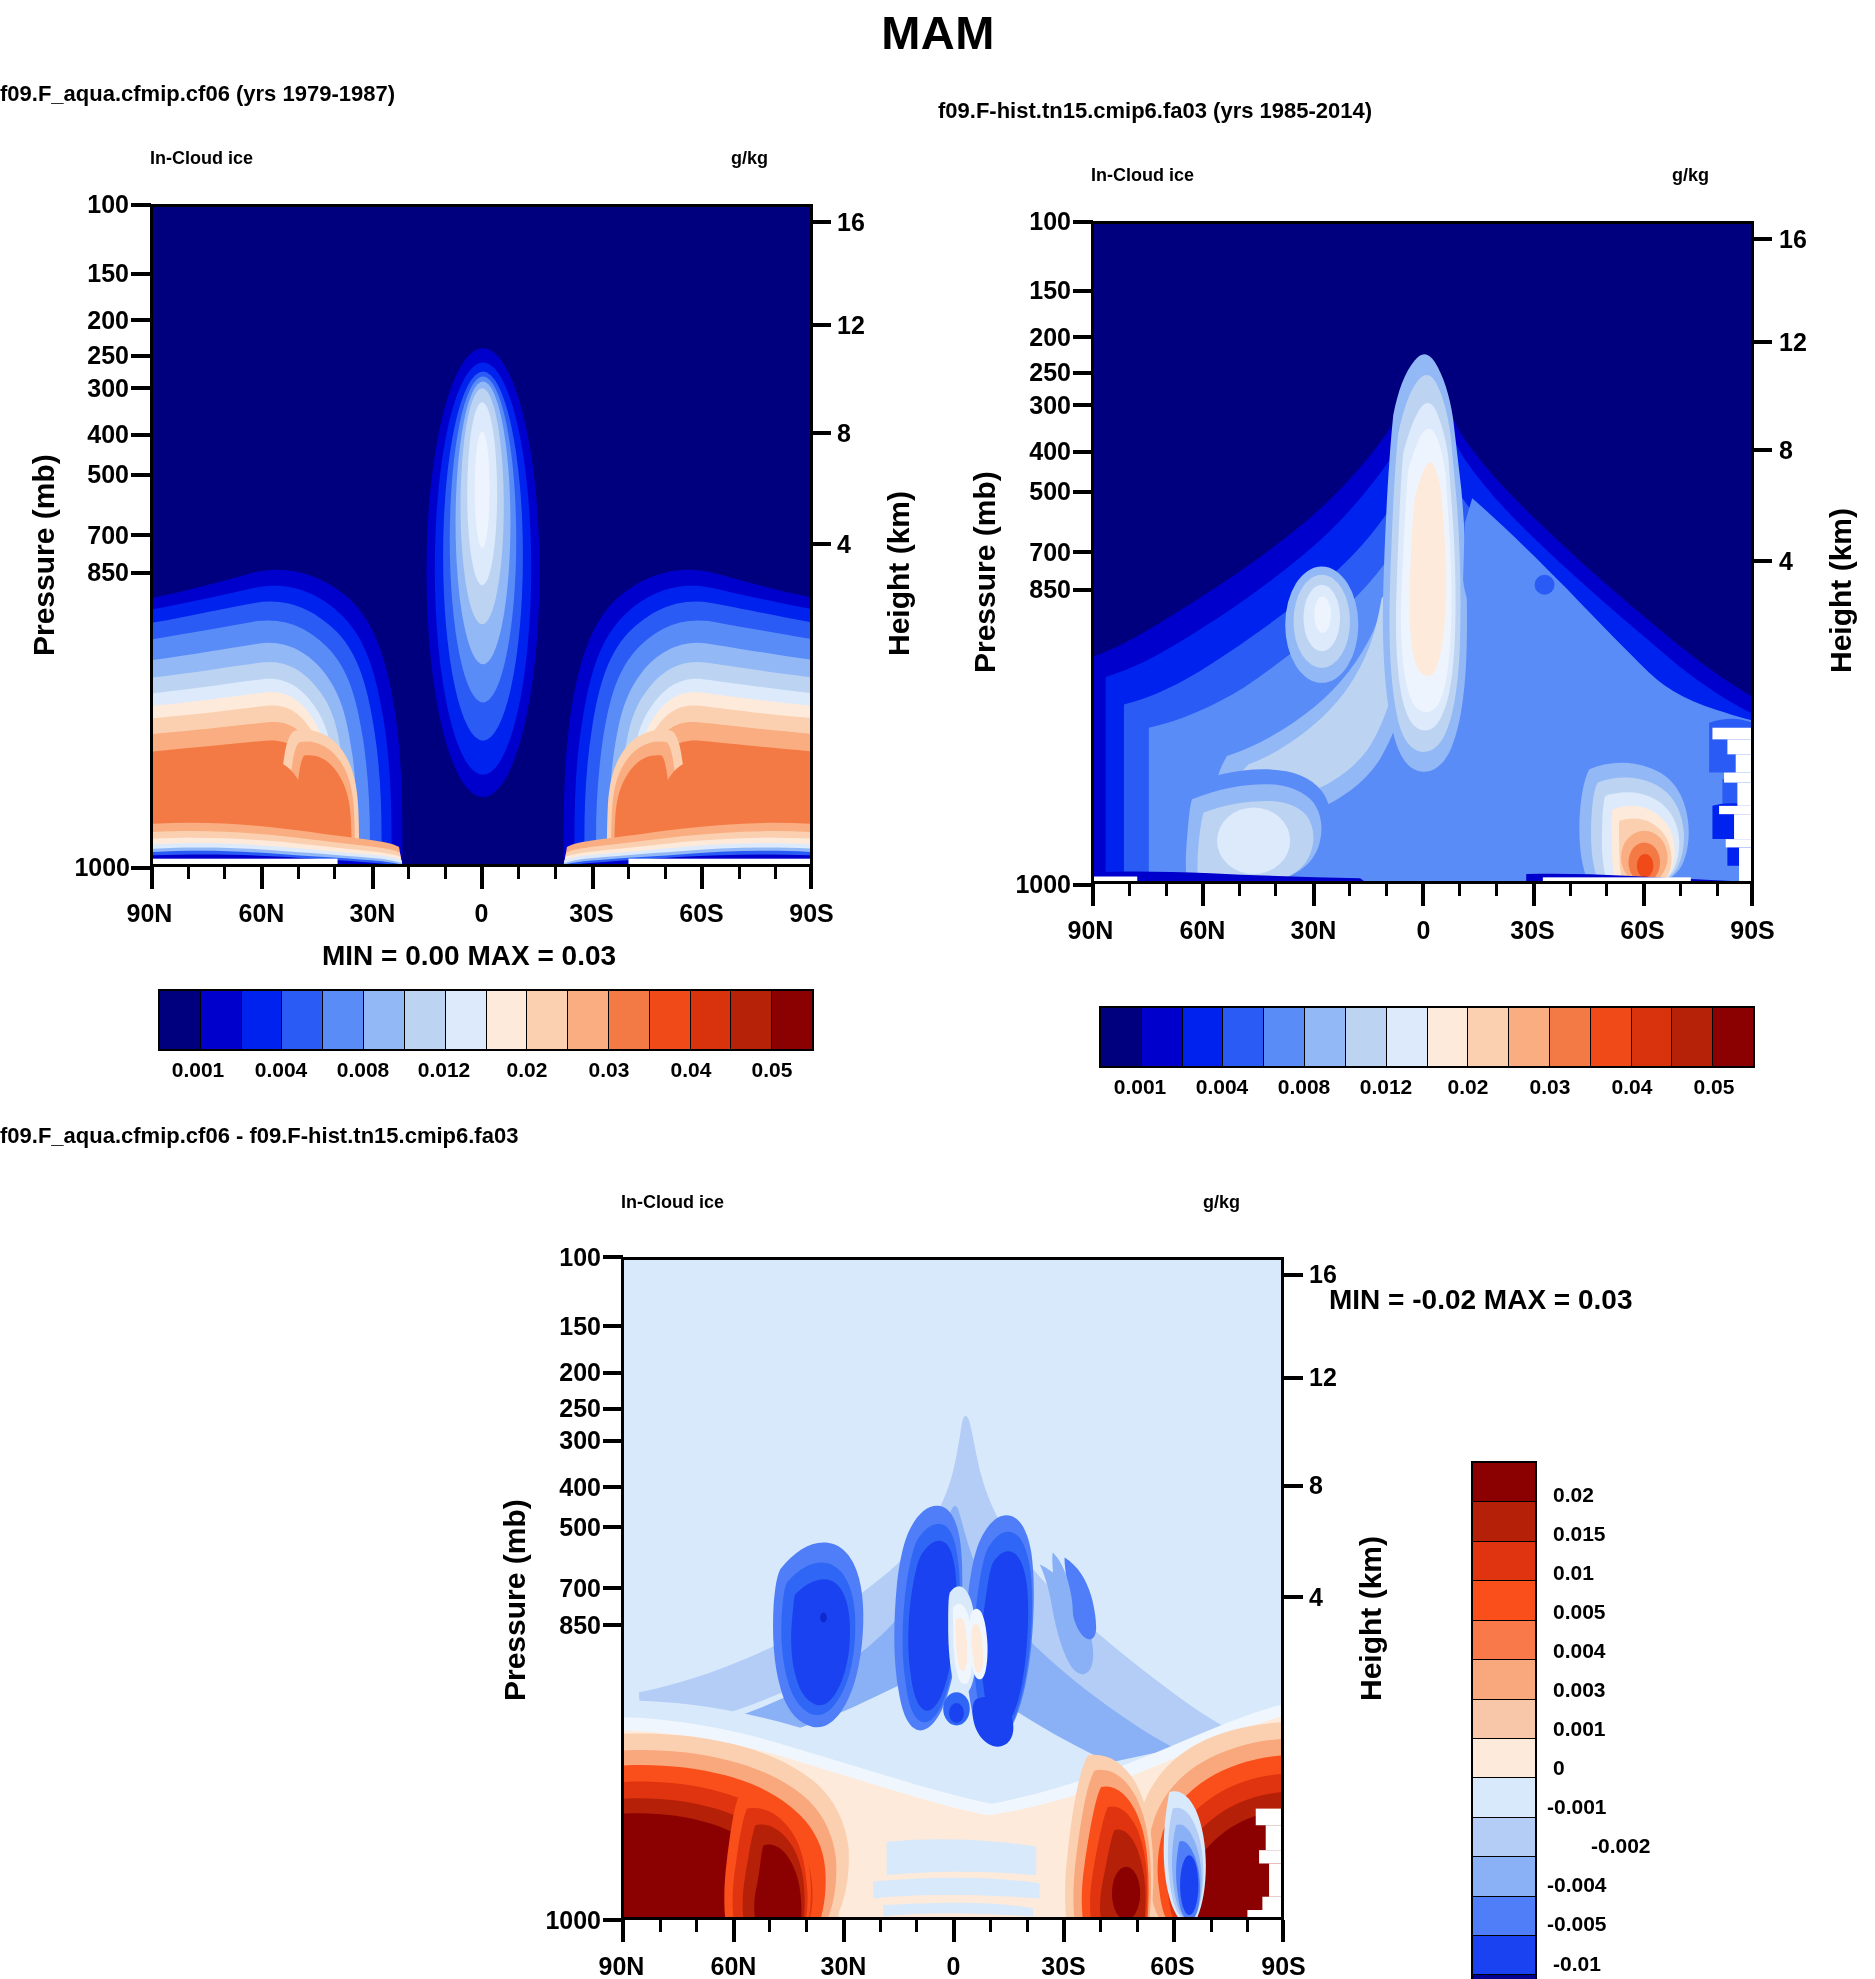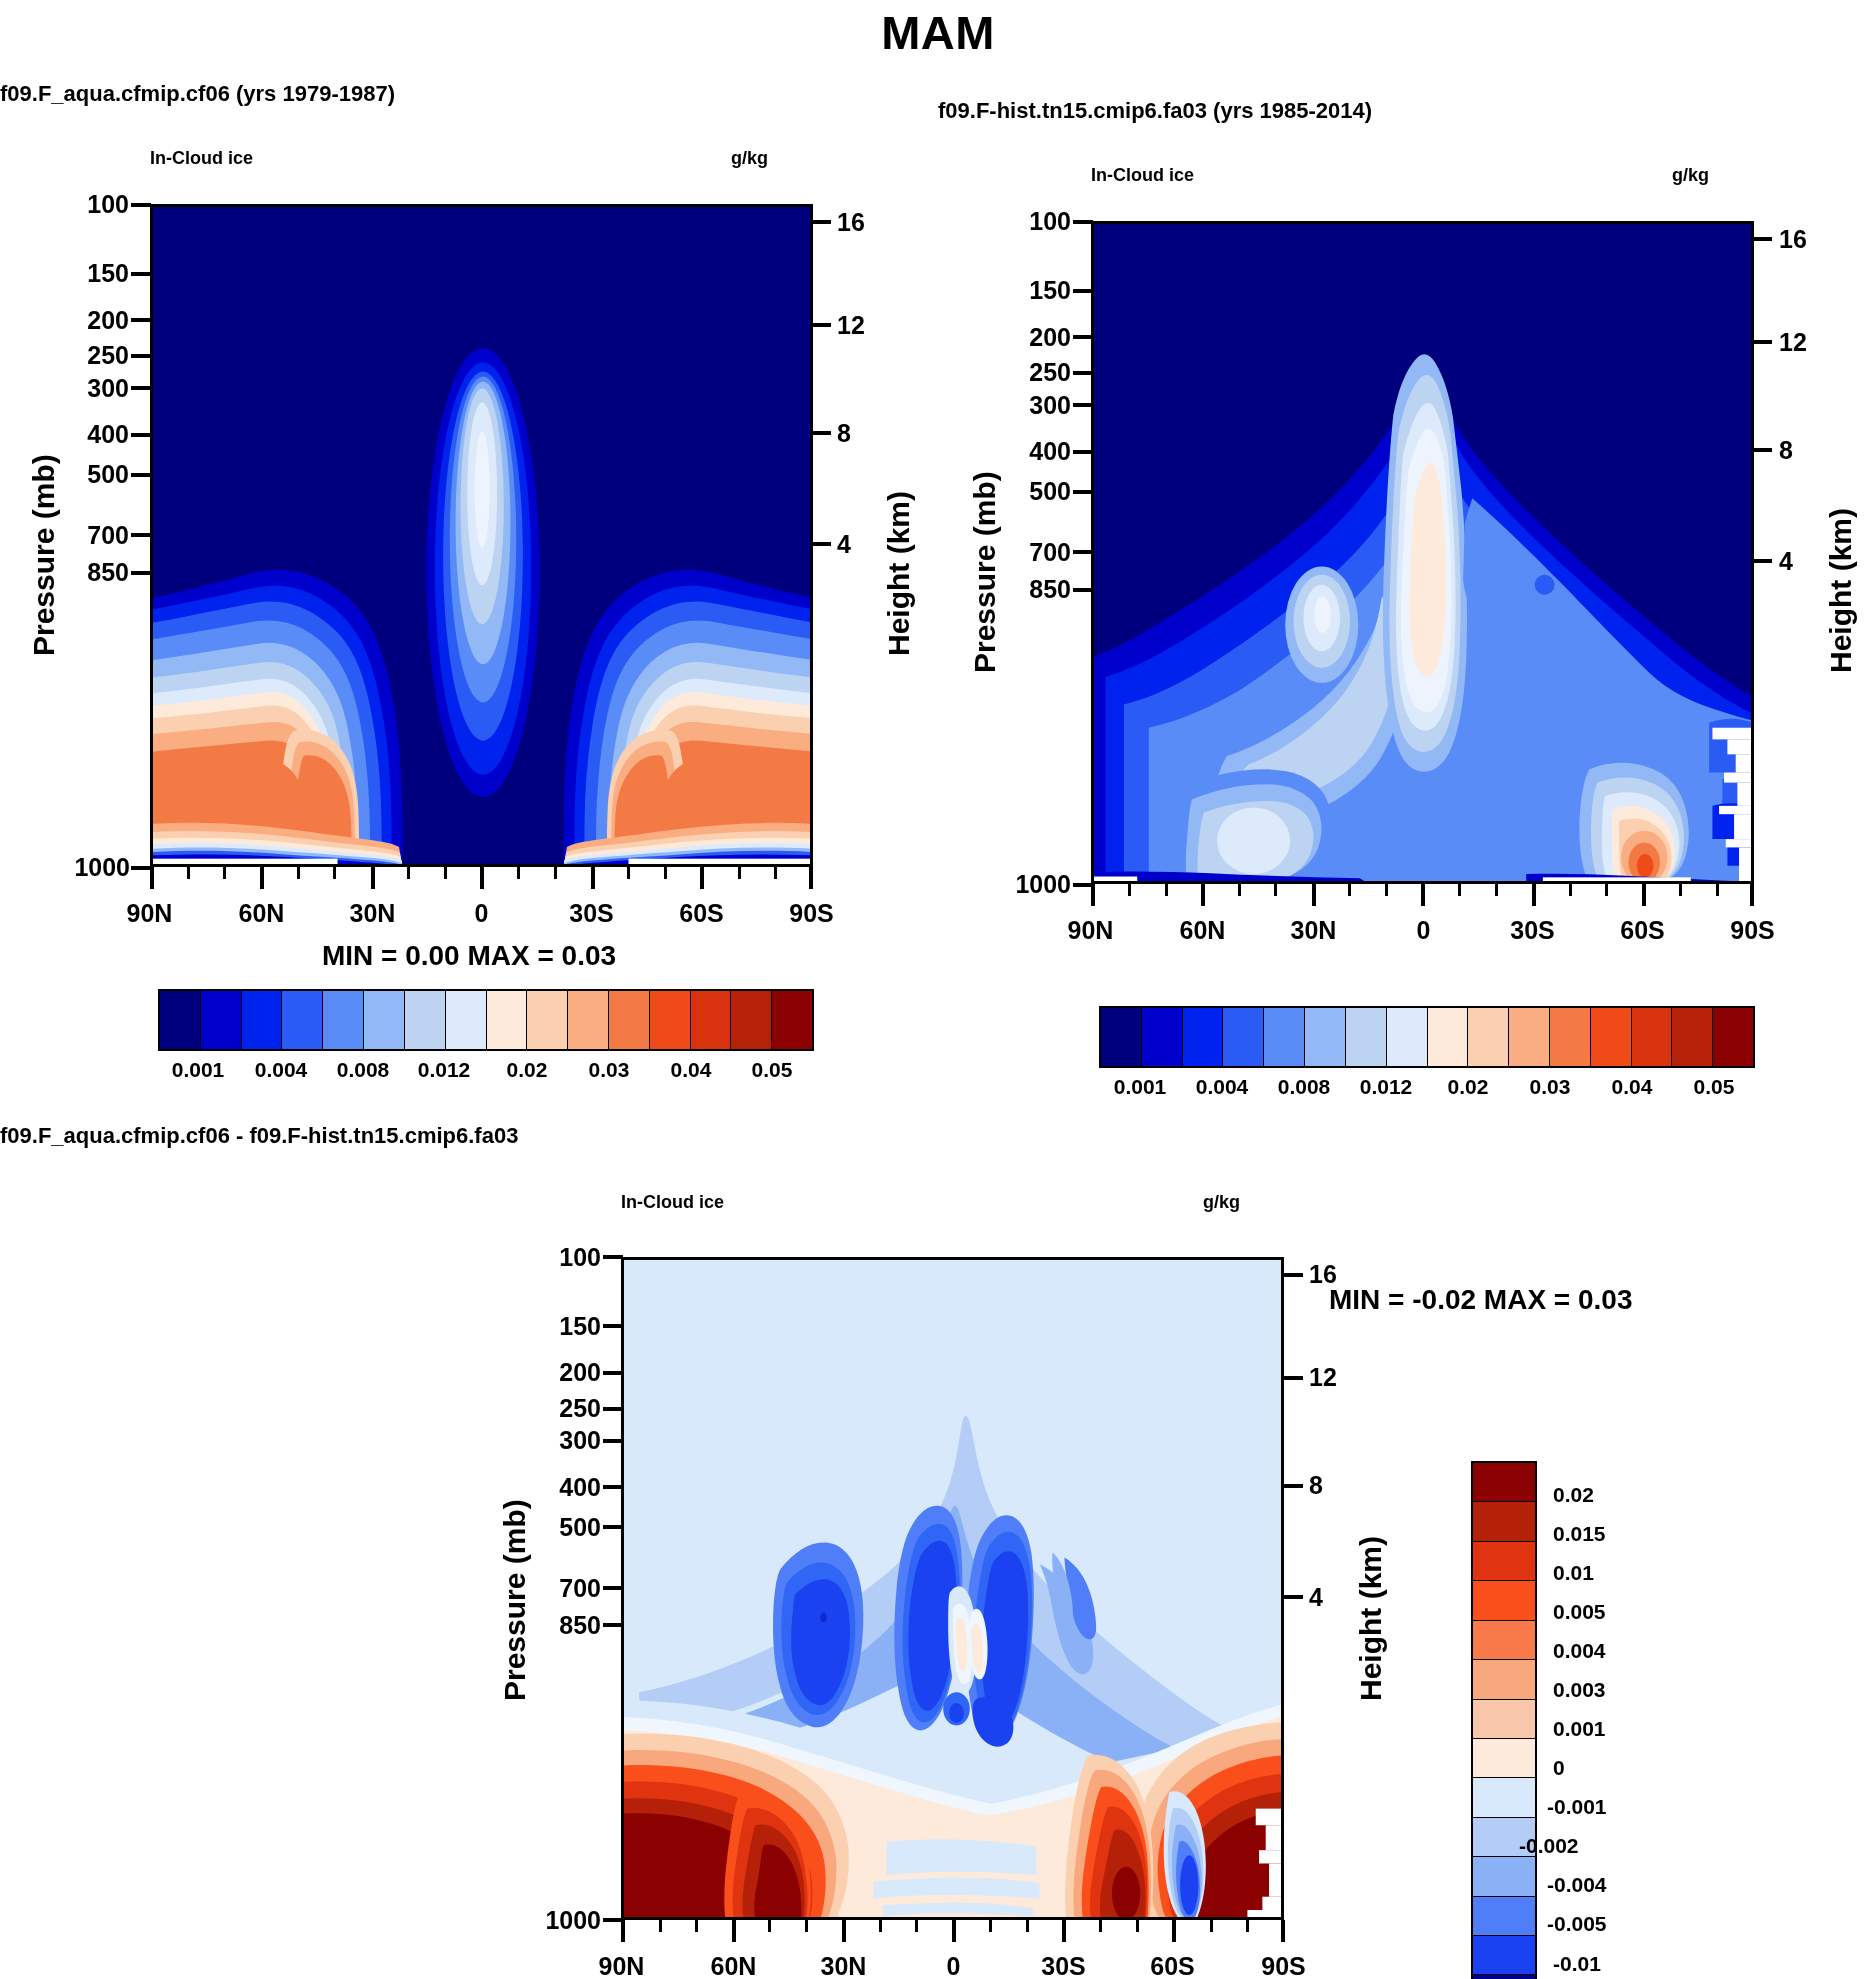--- a/index.html
+++ b/index.html
@@ -610,19 +610,19 @@
 
   <div class="abs cbar-label" style="left:1553px;top:378px;">0.02</div>
   <div class="abs cbar-label" style="left:1553px;top:417px;">0.015</div>
   <div class="abs cbar-label" style="left:1553px;top:456px;">0.01</div>
   <div class="abs cbar-label" style="left:1553px;top:495px;">0.005</div>
   <div class="abs cbar-label" style="left:1553px;top:534px;">0.004</div>
   <div class="abs cbar-label" style="left:1553px;top:573px;">0.003</div>
   <div class="abs cbar-label" style="left:1553px;top:612px;">0.001</div>
   <div class="abs cbar-label" style="left:1553px;top:651px;">0</div>
   <div class="abs cbar-label" style="left:1547px;top:690px;">-0.001</div>
-  <div class="abs cbar-label" style="left:1519px;top:729px;">-0.002</div>
+  <div class="abs cbar-label" style="left:1591px;top:729px;">-0.002</div>
   <div class="abs cbar-label" style="left:1547px;top:768px;">-0.004</div>
   <div class="abs cbar-label" style="left:1547px;top:807px;">-0.005</div>
   <div class="abs cbar-label" style="left:1553px;top:847px;">-0.01</div>
 
 </div>
 
 
 </body></html>

